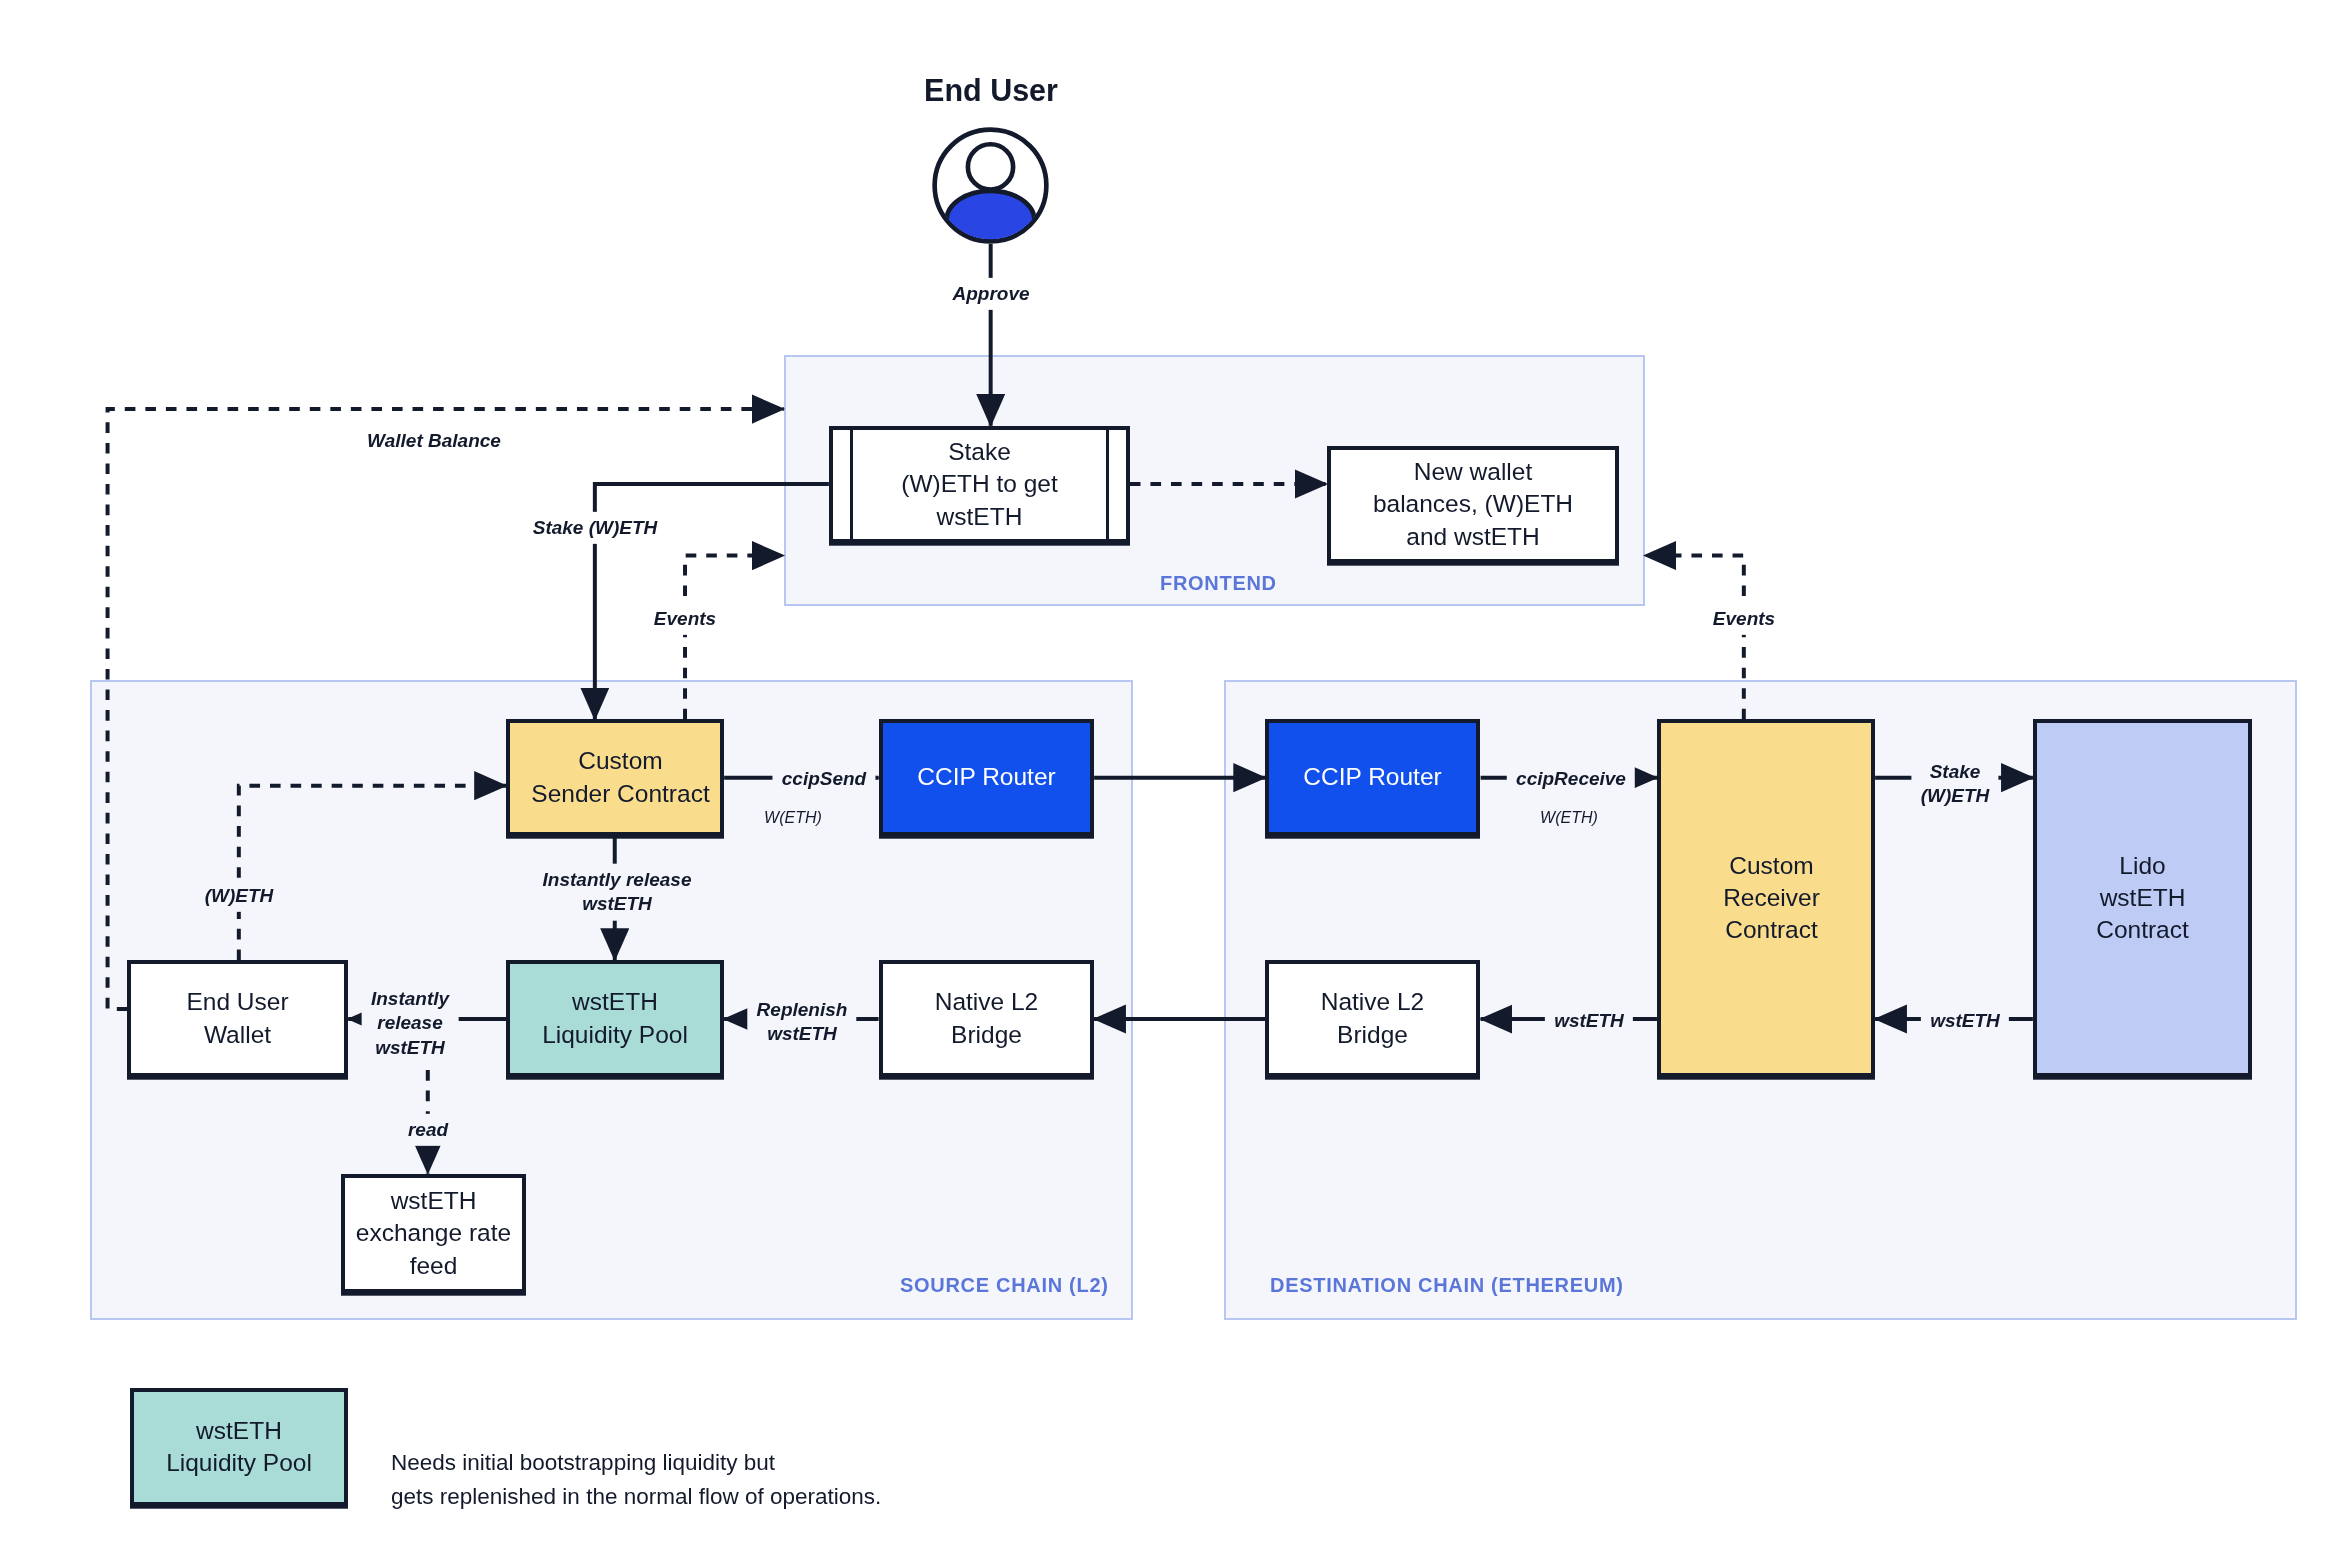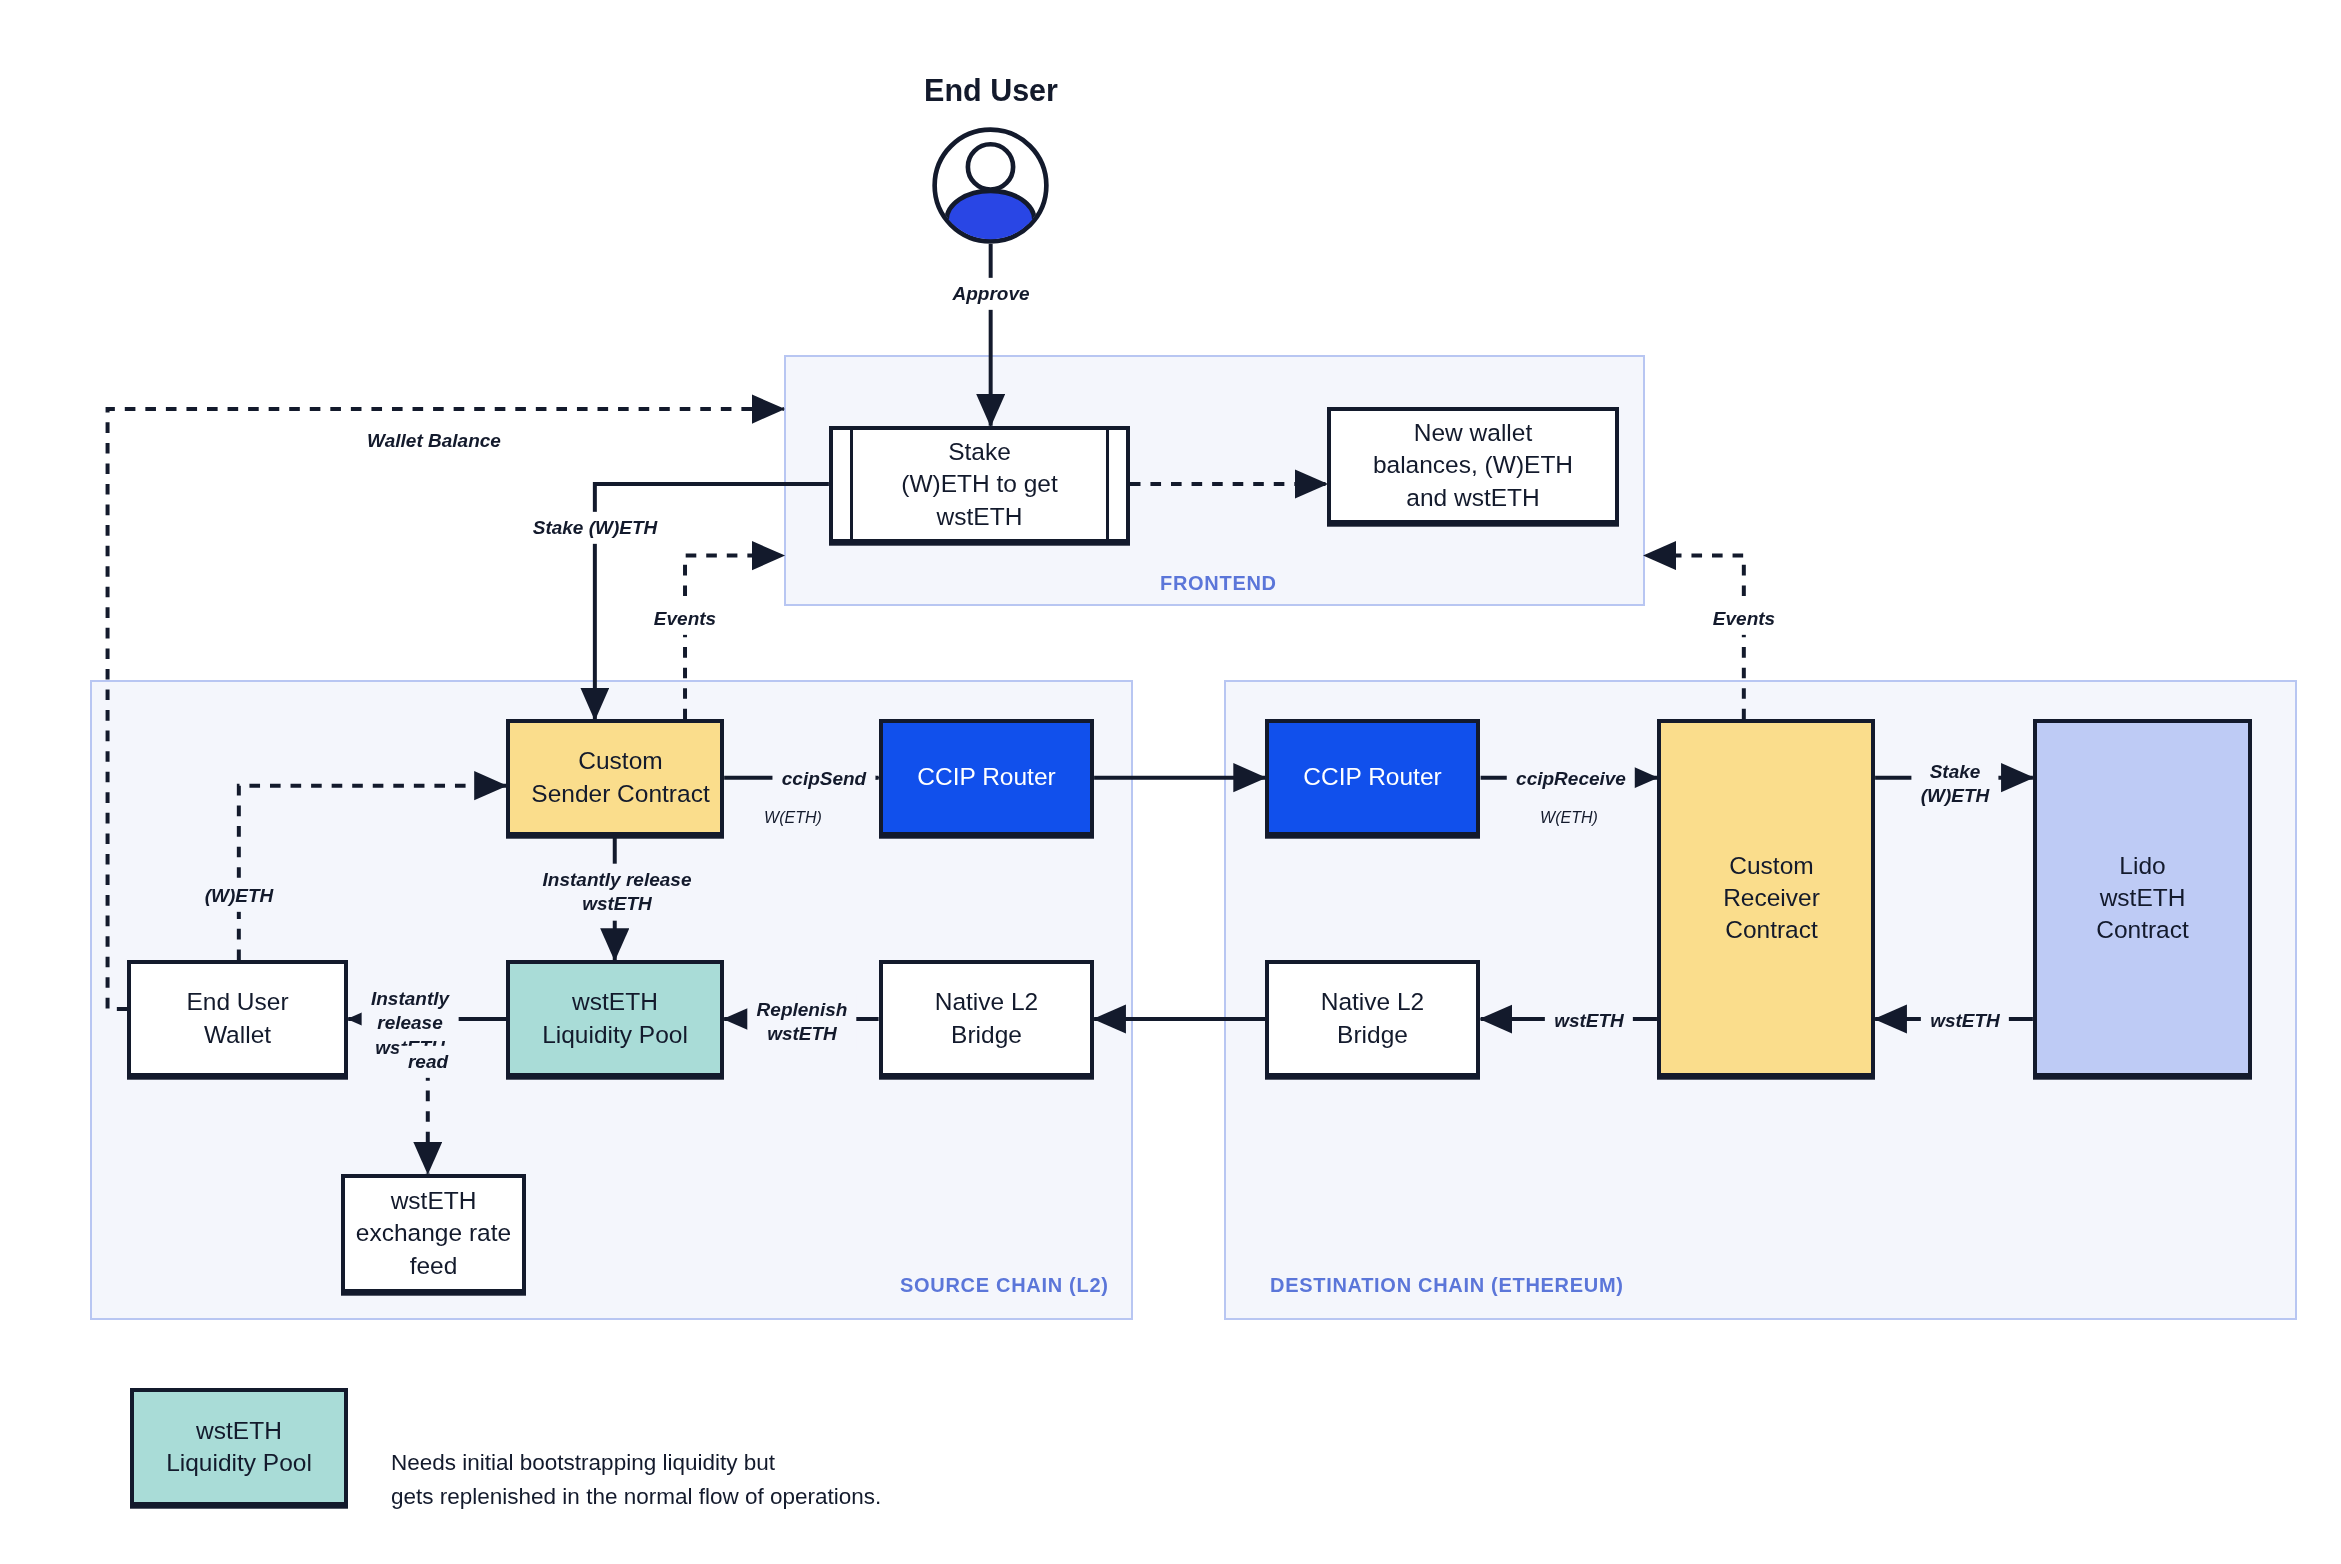--- a/index.html
+++ b/index.html
@@ -110,21 +110,21 @@
     <ellipse class="shoulders" cx="100" cy="152" rx="66" ry="44"></ellipse>
   </g>
   <circle class="line" cx="100" cy="72" r="34"></circle>
 </svg>
 
 <div class="node subroutine" style="left:829px;top:426px;width:301px;height:117px;">
   <span>Stake
 (W)ETH to get
 wstETH</span>
 </div>
-<div class="node" style="left:1327px;top:407px;width:292px;height:117px;">
+<div class="node" style="left:1327px;top:446px;width:292px;height:117px;">
   <span>New wallet
 balances, (W)ETH
 and wstETH</span>
 </div>
 
 <div class="node yellow" style="left:506px;top:719px;width:218px;height:117px;">
   <span>Custom
 Sender Contract</span>
 </div>
 <div class="node blue" style="left:879px;top:719px;width:215px;height:117px;">
@@ -187,14 +187,14 @@
 <div class="edge-label on-panel" style="left:1965px;top:1021px;">wstETH</div>
 <div class="edge-label on-panel" style="left:1589px;top:1021px;">wstETH</div>
 <div class="edge-label on-panel" style="left:802px;top:1022px;">Replenish
 wstETH</div>
 <div class="edge-label on-panel" style="left:617px;top:892px;">Instantly release
 wstETH</div>
 <div class="edge-label on-panel" style="left:410px;top:1023px;">Instantly
 release
 wstETH</div>
 <div class="edge-label on-panel" style="left:239px;top:896px;">(W)ETH</div>
-<div class="edge-label on-panel" style="left:428px;top:1062px;">read</div>
+<div class="edge-label on-panel" style="left:428px;top:1130px;">read</div>
 
 
 </body></html>

